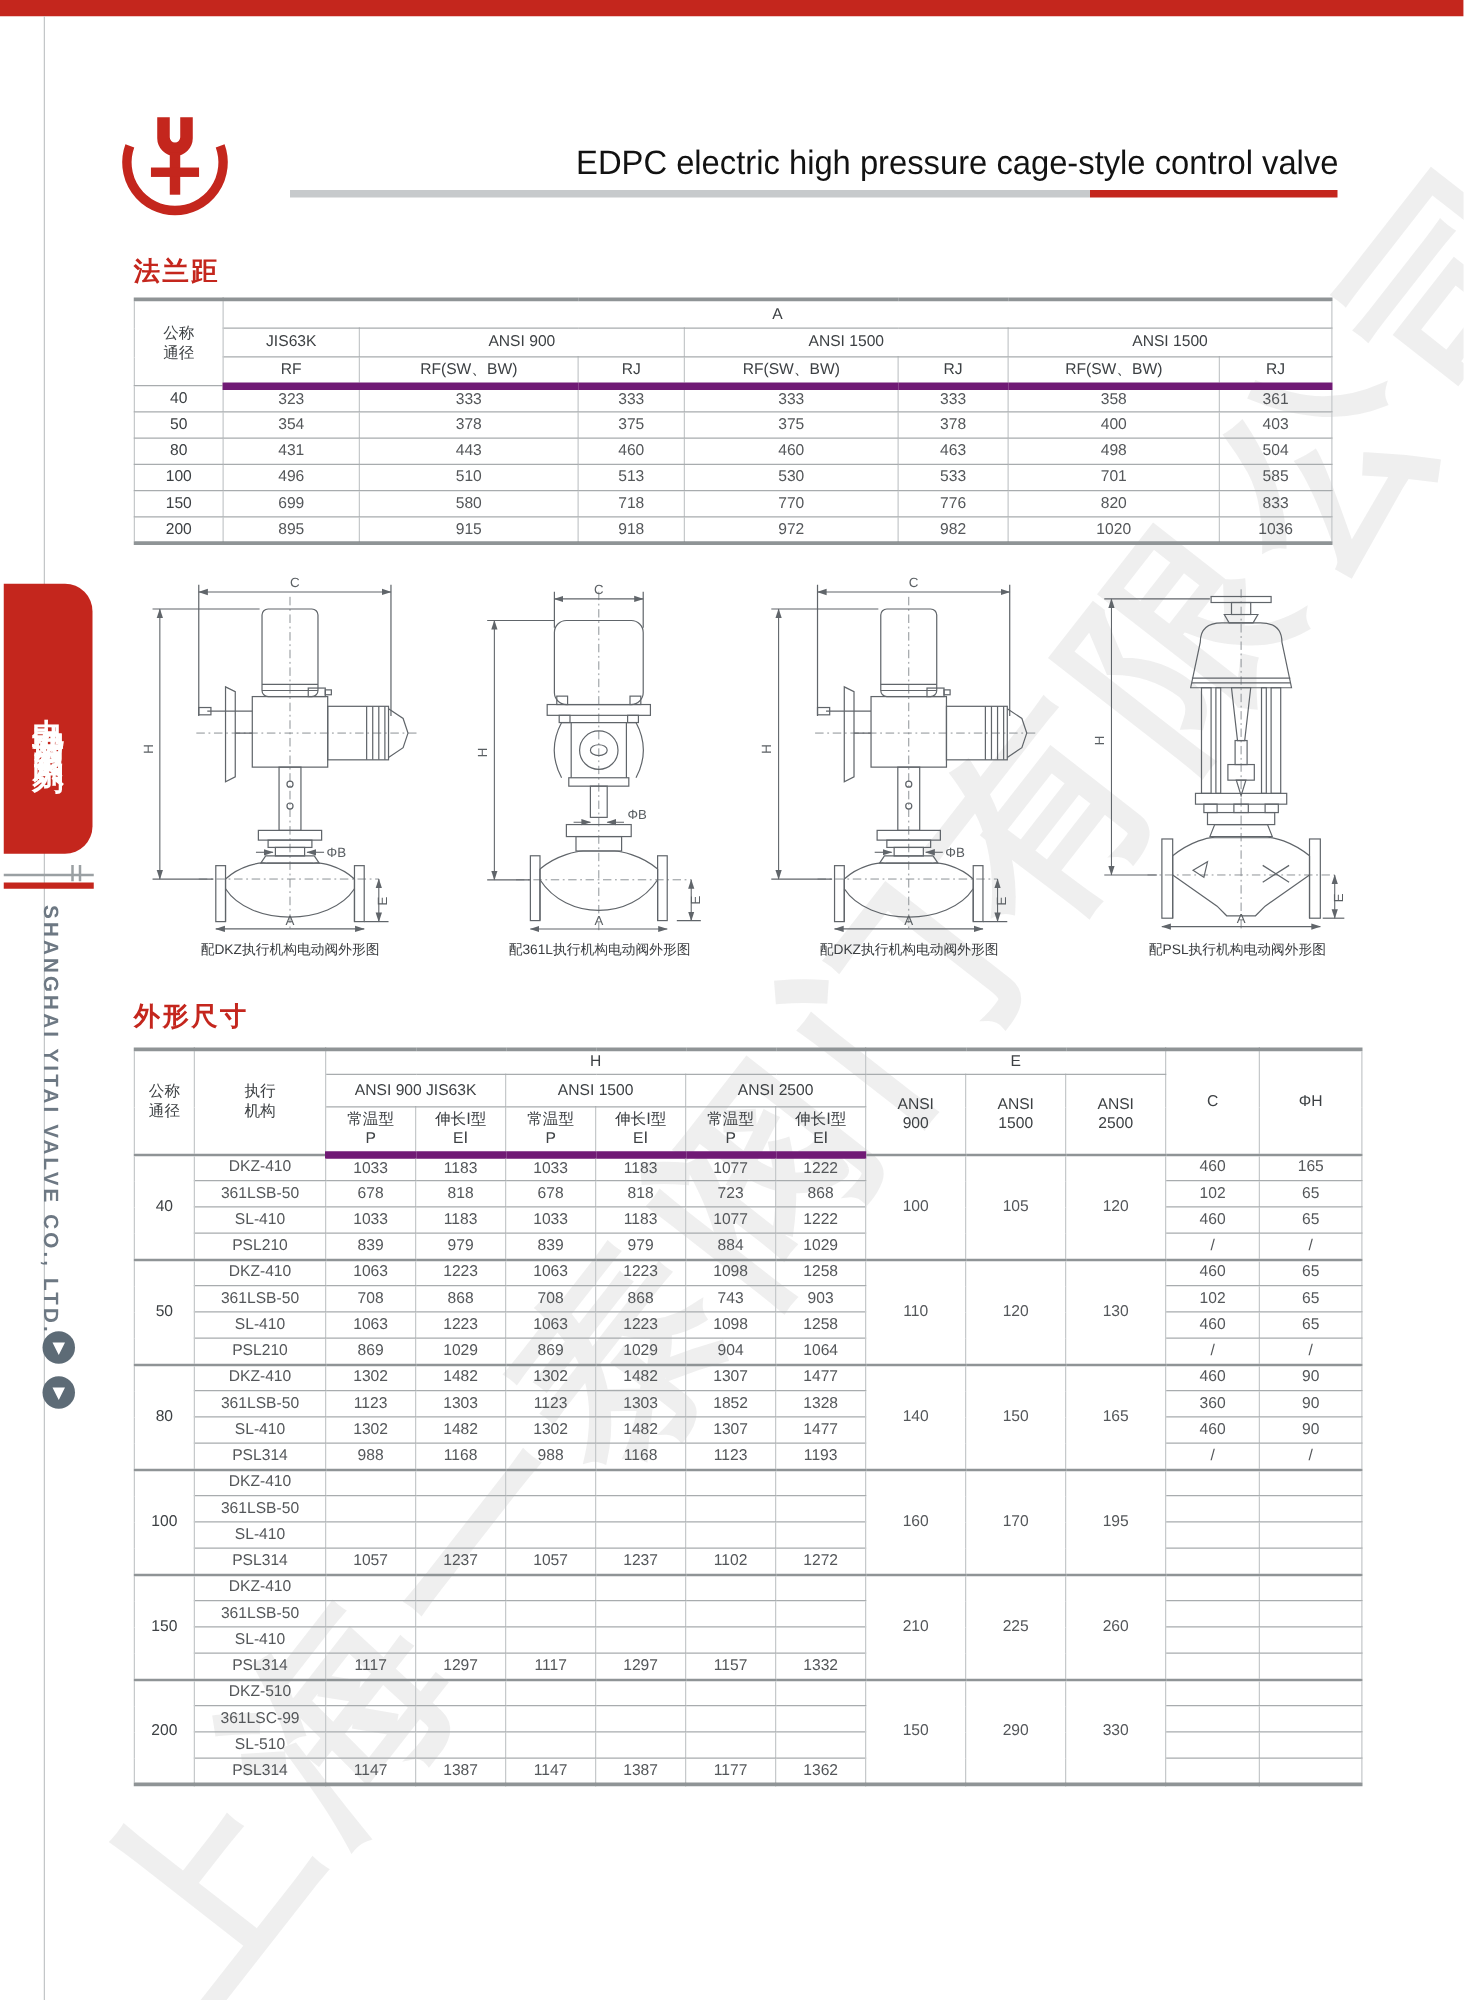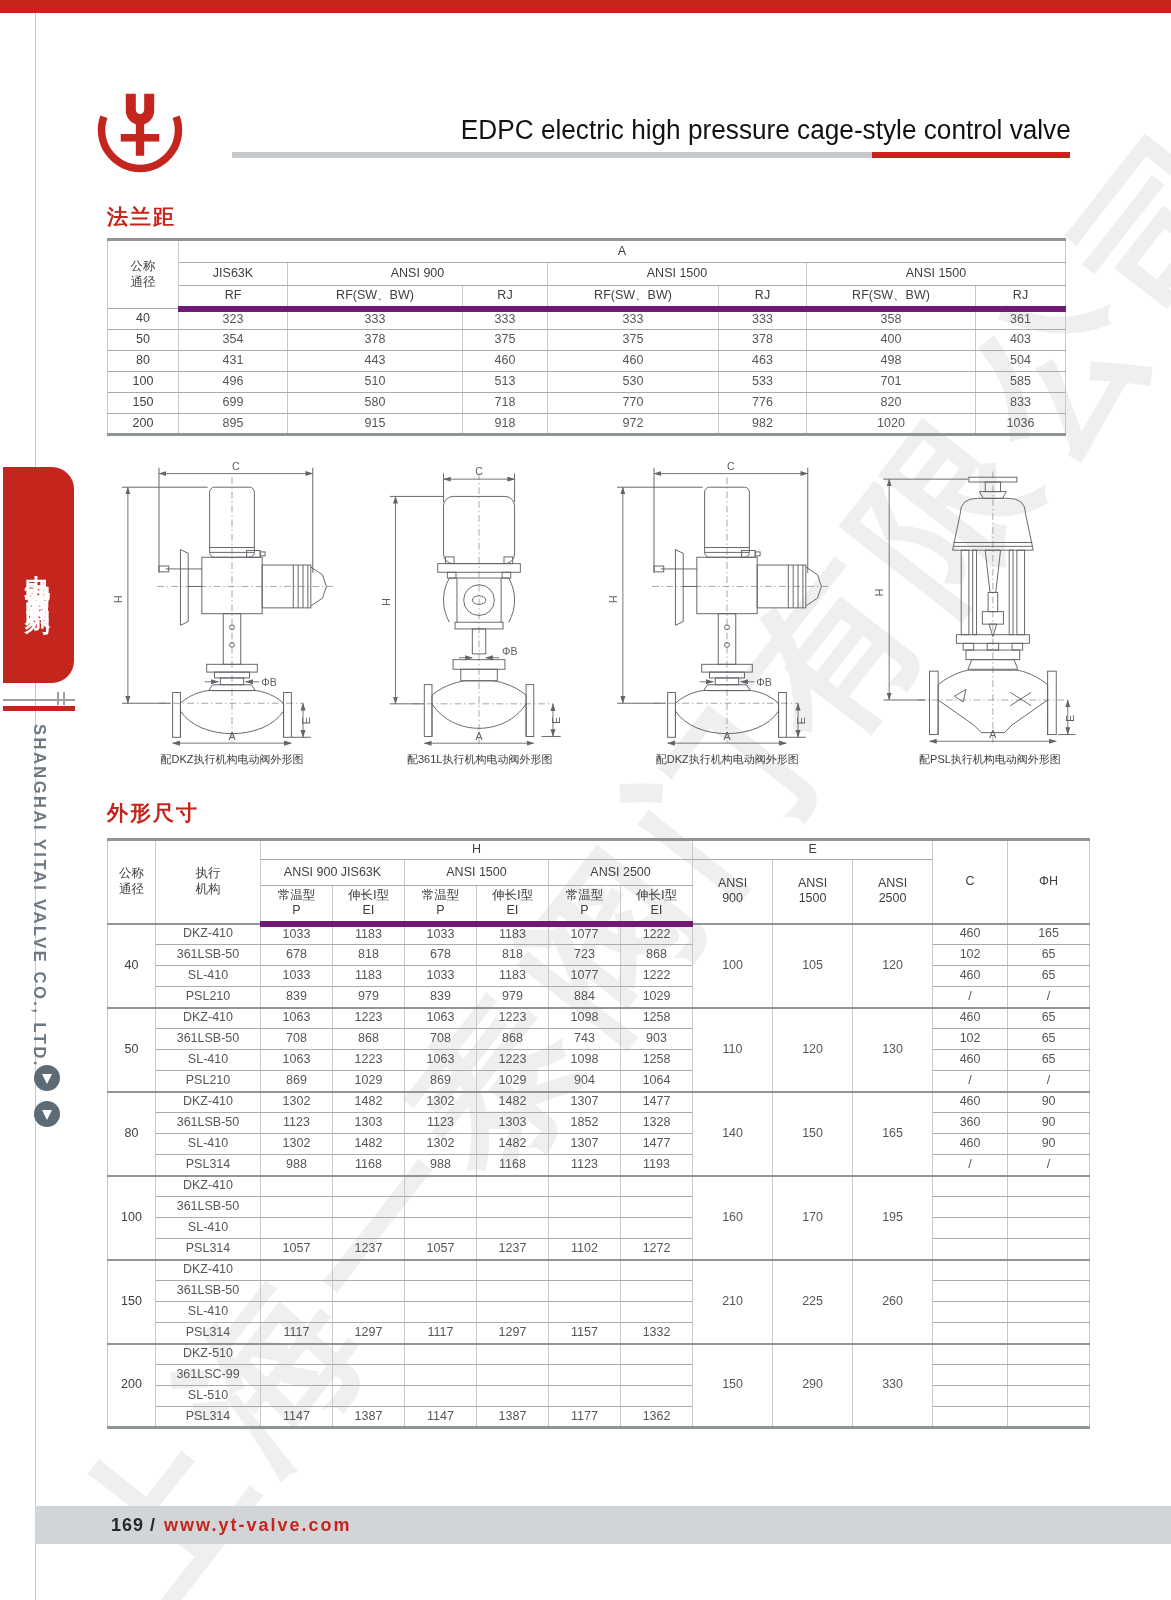--- a/index.html
+++ b/index.html
@@ -775,18 +775,14 @@
   <div class="abs company">SHANGHAI YITAI VALVE CO., LTD.</div>
   <svg class="abs play" style="top:1064px" width="28" height="28" viewBox="0 0 28 28">
     <circle cx="14" cy="14" r="13" fill="#5d6b76"></circle>
       <polygon points="9,10 19,10 14,20" fill="#fff"></polygon>
   </svg>
   <svg class="abs play" style="top:1100px" width="28" height="28" viewBox="0 0 28 28">
     <circle cx="14" cy="14" r="13" fill="#5d6b76"></circle>
       <polygon points="9,10 19,10 14,20" fill="#fff"></polygon>
   </svg>
 
-  <div class="abs footbar">
-    <span class="pg">169 /</span>
-    <span class="url">www.yt-valve.com</span>
-  </div>
 
 </div>
 
 </body></html>

